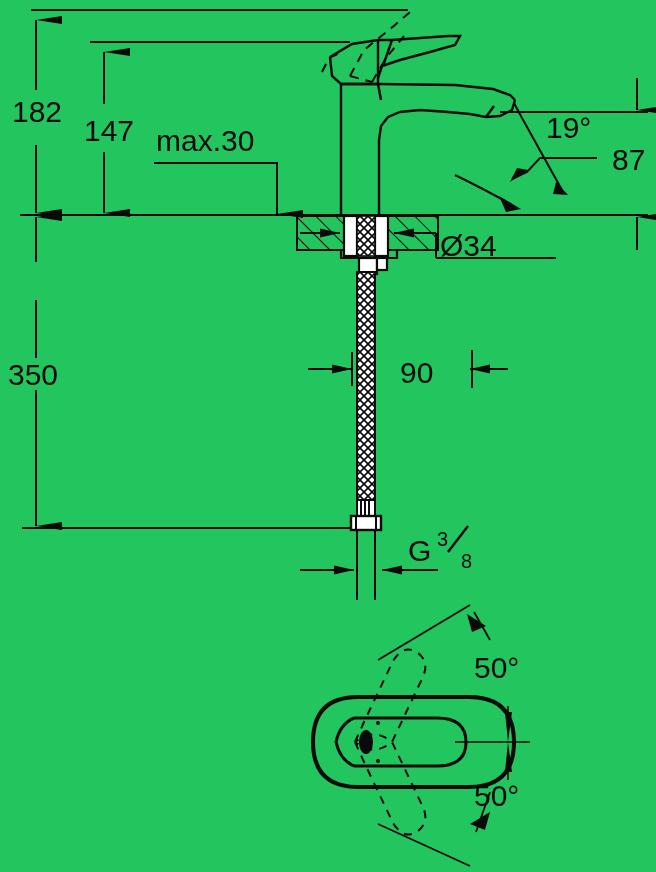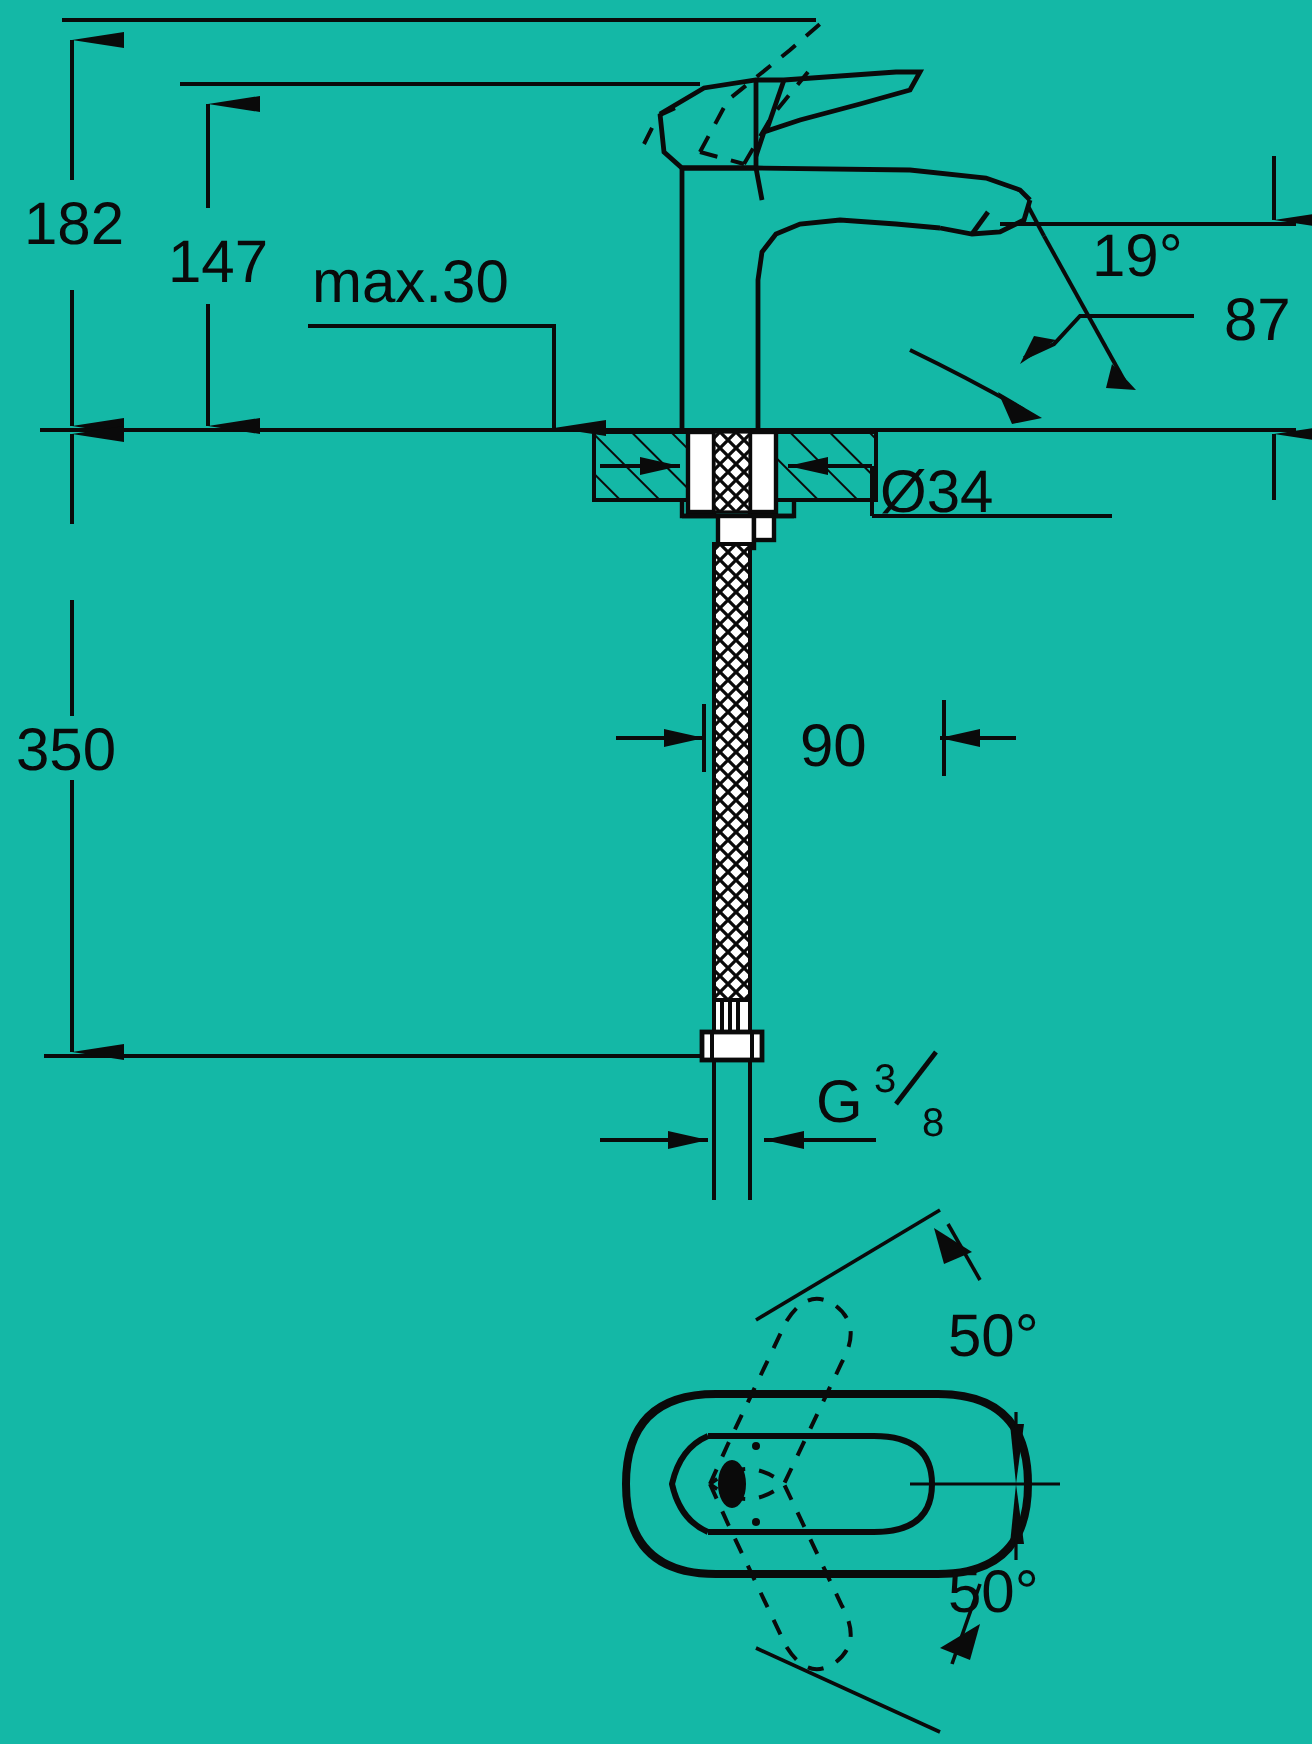--- a/index.html
+++ b/index.html
@@ -1,19 +1,19 @@
 <!DOCTYPE html>
 <html><head>
 <meta charset="utf-8">
 <style>
   html,body{margin:0;padding:0;background:#ffffff;}
   #root{
     position:relative;
     width:656px;height:872px;
-    background:#14b8a6;
+    background:#22c55e;
     font-family:"Liberation Sans", sans-serif;
     overflow:hidden;
   }
   svg.drawing{position:absolute;left:0;top:0;width:656px;height:872px;}
   .dimtext{
     font-family:"Liberation Sans", sans-serif;
     fill:#0a0a0a;
     font-size:30px;
     dominant-baseline:alphabetic;
   }

